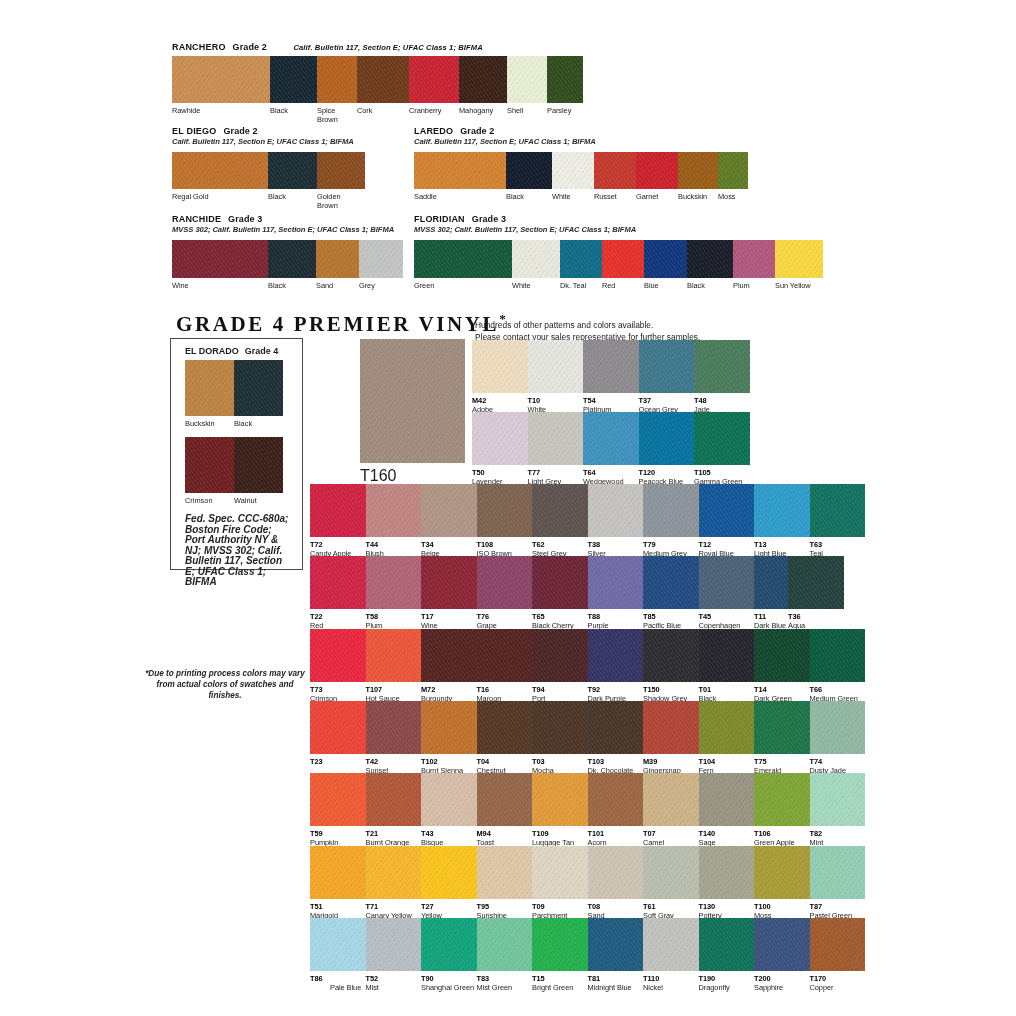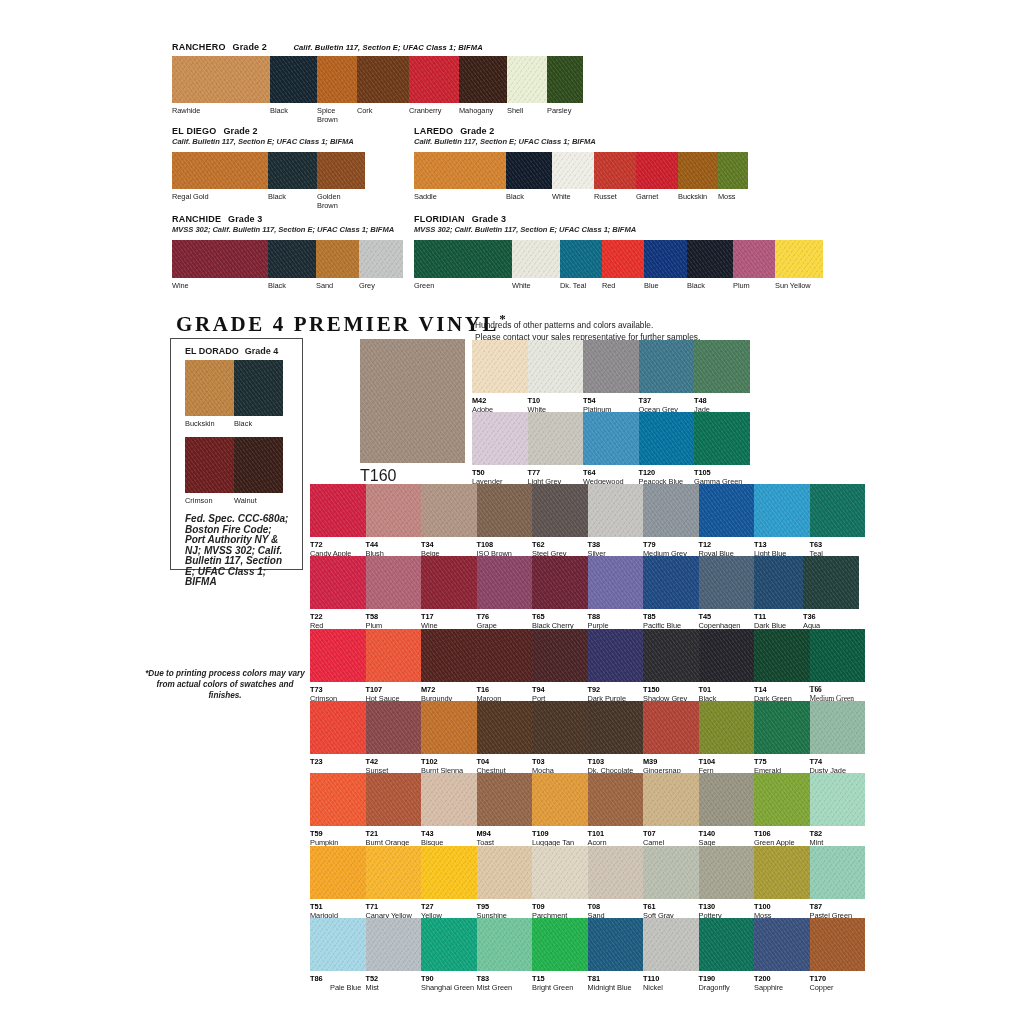--- a/index.html
+++ b/index.html
@@ -562,21 +562,21 @@
           <div class="code">T85</div>
           <div class="cap" style="width: 53.5px;">Pacific Blue</div>
         </div>
         <div class="sw" style="width: 55.5px;">
           <div class="chip" style="position: relative; width: 55.5px; height: 53px; background: rgb(76, 97, 118); overflow: hidden;">
             <div class="grain"></div>
           </div>
           <div class="code">T45</div>
           <div class="cap" style="width: 53.5px;">Copenhagen</div>
         </div>
-        <div class="sw" style="width: 49px;">
+        <div class="sw" style="width: 34px;">
           <div class="chip" style="position: relative; width: 55.5px; height: 53px; background: rgb(33, 74, 110); overflow: hidden;">
             <div class="grain"></div>
           </div>
           <div class="code">T11</div>
           <div class="cap" style="width: 53.5px;">Dark Blue</div>
         </div>
         <div class="sw" style="width: 55.5px;">
           <div class="chip" style="position: relative; width: 55.5px; height: 53px; background: rgb(35, 64, 60); overflow: hidden;">
             <div class="grain"></div>
           </div>
@@ -641,21 +641,21 @@
           <div class="code">T01</div>
           <div class="cap" style="width: 53.5px;">Black</div>
         </div>
         <div class="sw" style="width: 55.5px;">
           <div class="chip" style="position: relative; width: 55.5px; height: 53px; background: rgb(18, 69, 46); overflow: hidden;">
             <div class="grain"></div>
           </div>
           <div class="code">T14</div>
           <div class="cap" style="width: 53.5px;">Dark Green</div>
         </div>
-        <div class="sw" style="width: 55px; font-family: Liberation Serif, serif;">
+        <div class="sw" style="width: 55px;">
           <div class="chip" style="position: relative; width: 55.5px; height: 53px; background: rgb(10, 90, 63); overflow: hidden;">
             <div class="grain"></div>
           </div>
           <div class="code">T66</div>
           <div class="cap" style="width: 53.5px;">Medium Green</div>
         </div>
       </div>
       <div class="strip" style="left: 310px; top: 701px;">
         <div class="sw" style="width: 55.5px;">
           <div class="chip" style="position: relative; width: 55.5px; height: 53px; background: rgb(236, 68, 53); overflow: hidden;">

